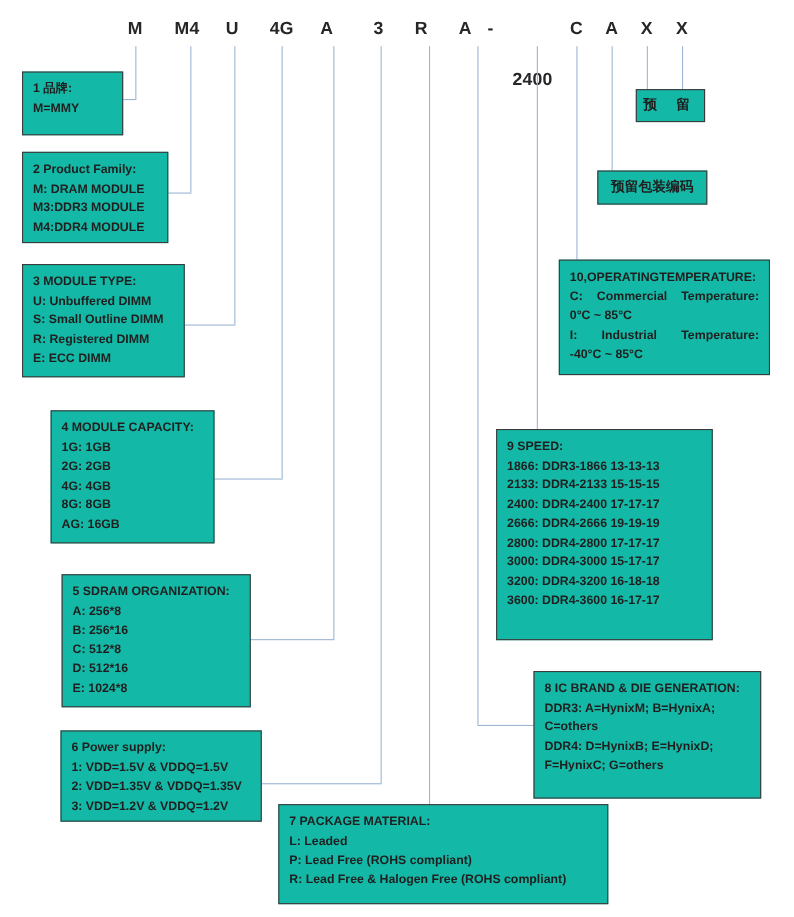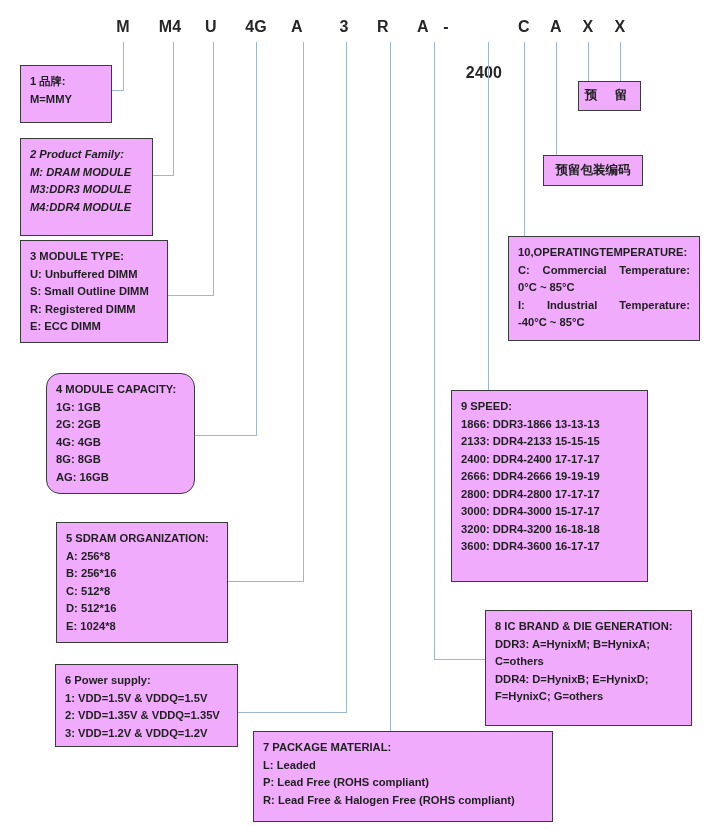--- a/index.html
+++ b/index.html
@@ -33,21 +33,21 @@
     background: #9cb6d4;
   }
   .conn.v { width: 1px; }
   .conn.h { height: 1px; }
 
   
   .box {
     position: absolute;
     box-sizing: border-box;
     border: 1.6px solid #3b3b3b;
-    background: #f0abfc;
+    background: #14b8a6;
     padding: 7px 9px;
     font-size: 11.2px;
     line-height: 17.5px;
     color: #1f1f1f;
   }
   .box .ln {
     white-space: nowrap;
     font-weight: 600;
   }
   .box.cn {
@@ -113,36 +113,36 @@
 
   <div class="conn v" style="left:588px; top:42px; height:39px;"></div>
 
   <div class="conn v" style="left:620px; top:42px; height:39px;"></div>
 
   <div class="box" style="left:20px; top:65px; width:92px; height:58px;">
     <div class="ln">1 品牌:</div>
     <div class="ln">M=MMY</div>
   </div>
 
-  <div class="box" style="left:20px; top:138px; width:133px; height:98px;font-style:italic;">
+  <div class="box" style="left:20px; top:138px; width:133px; height:83px;">
     <div class="ln">2 Product Family:</div>
     <div class="ln">M: DRAM MODULE</div>
     <div class="ln">M3:DDR3 MODULE</div>
     <div class="ln">M4:DDR4 MODULE</div>
   </div>
 
   <div class="box" style="left:20px; top:240px; width:148px; height:103px;">
     <div class="ln">3 MODULE TYPE:</div>
     <div class="ln">U: Unbuffered DIMM</div>
     <div class="ln">S: Small Outline DIMM</div>
     <div class="ln">R: Registered DIMM</div>
     <div class="ln">E: ECC DIMM</div>
   </div>
 
-  <div class="box" style="left:46px; top:373px; width:149px; height:121px;border-radius:14px;">
+  <div class="box" style="left:46px; top:373px; width:149px; height:121px;">
     <div class="ln">4 MODULE CAPACITY:</div>
     <div class="ln">1G: 1GB</div>
     <div class="ln">2G: 2GB</div>
     <div class="ln">4G: 4GB</div>
     <div class="ln">8G: 8GB</div>
     <div class="ln">AG: 16GB</div>
   </div>
 
   <div class="box" style="left:56px; top:522px; width:172px; height:121px;">
     <div class="ln">5 SDRAM ORGANIZATION:</div>

